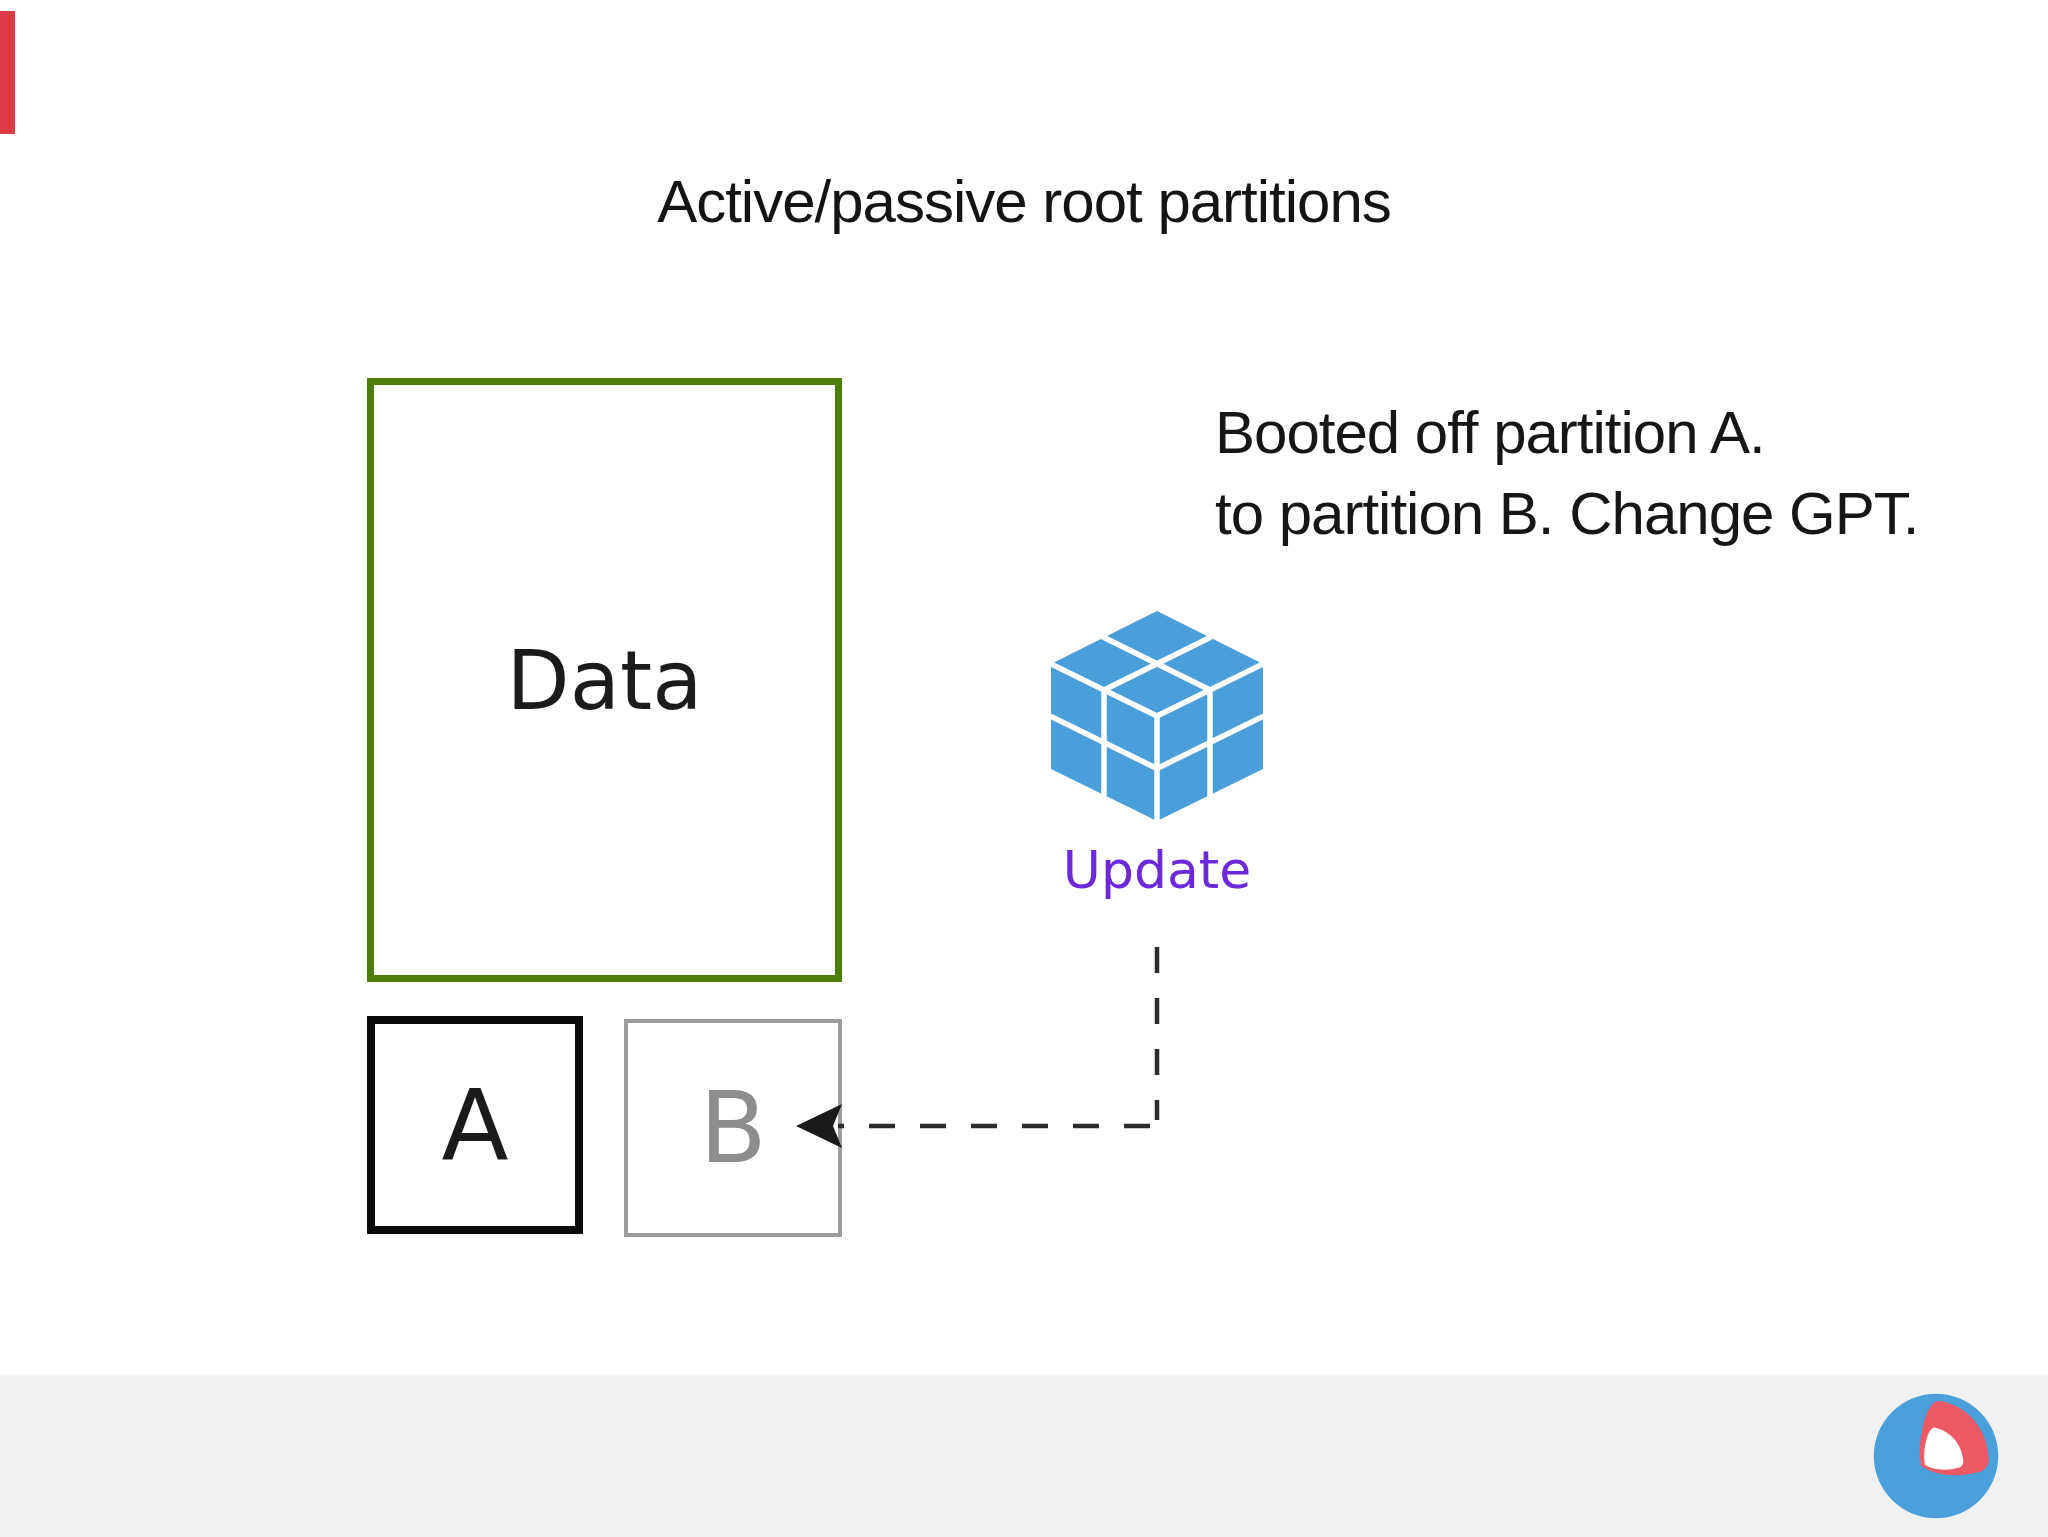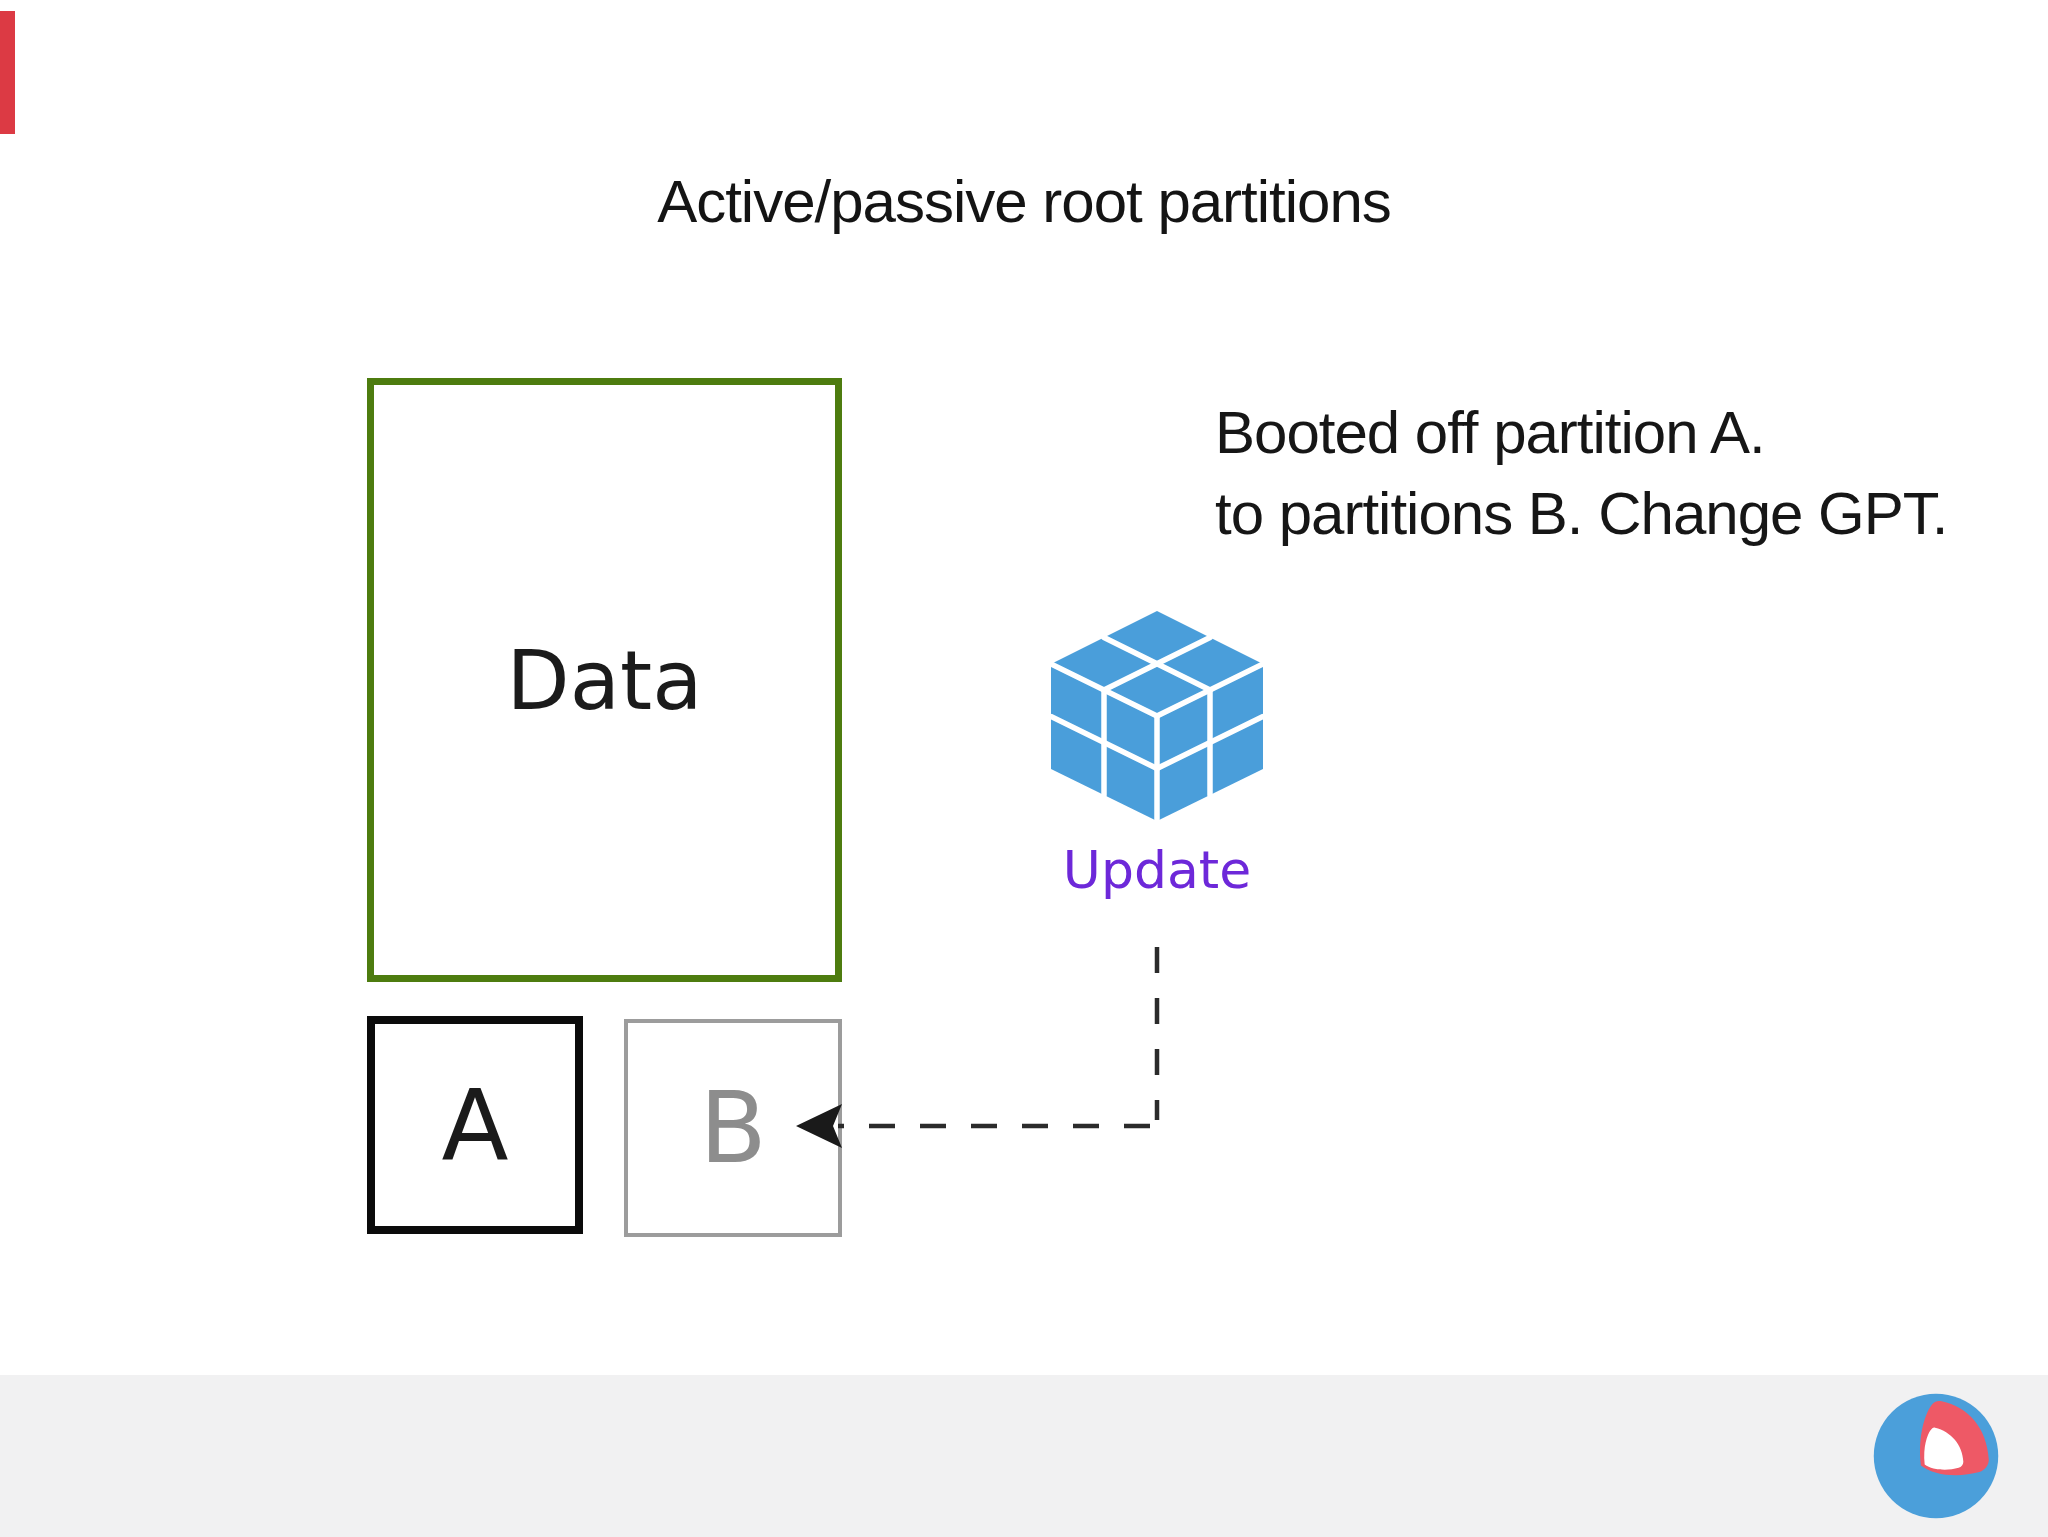--- a/index.html
+++ b/index.html
@@ -71,21 +71,21 @@
 <body>
 
 <div id="slide">
 
   <div id="accent-stripe"></div>
 
   <div id="title">Active/passive root partitions</div>
 
   <div id="note">
     <div>Booted off partition A.</div>
-    <div>to partitions B. Change GPT.</div>
+    <div>to partition B. Change GPT.</div>
   </div>
 
   <div id="data-box">
     <span class="diagram-label">Data</span>
   </div>
 
   <div id="partition-a-box">
     <span class="diagram-label">A</span>
   </div>
 

